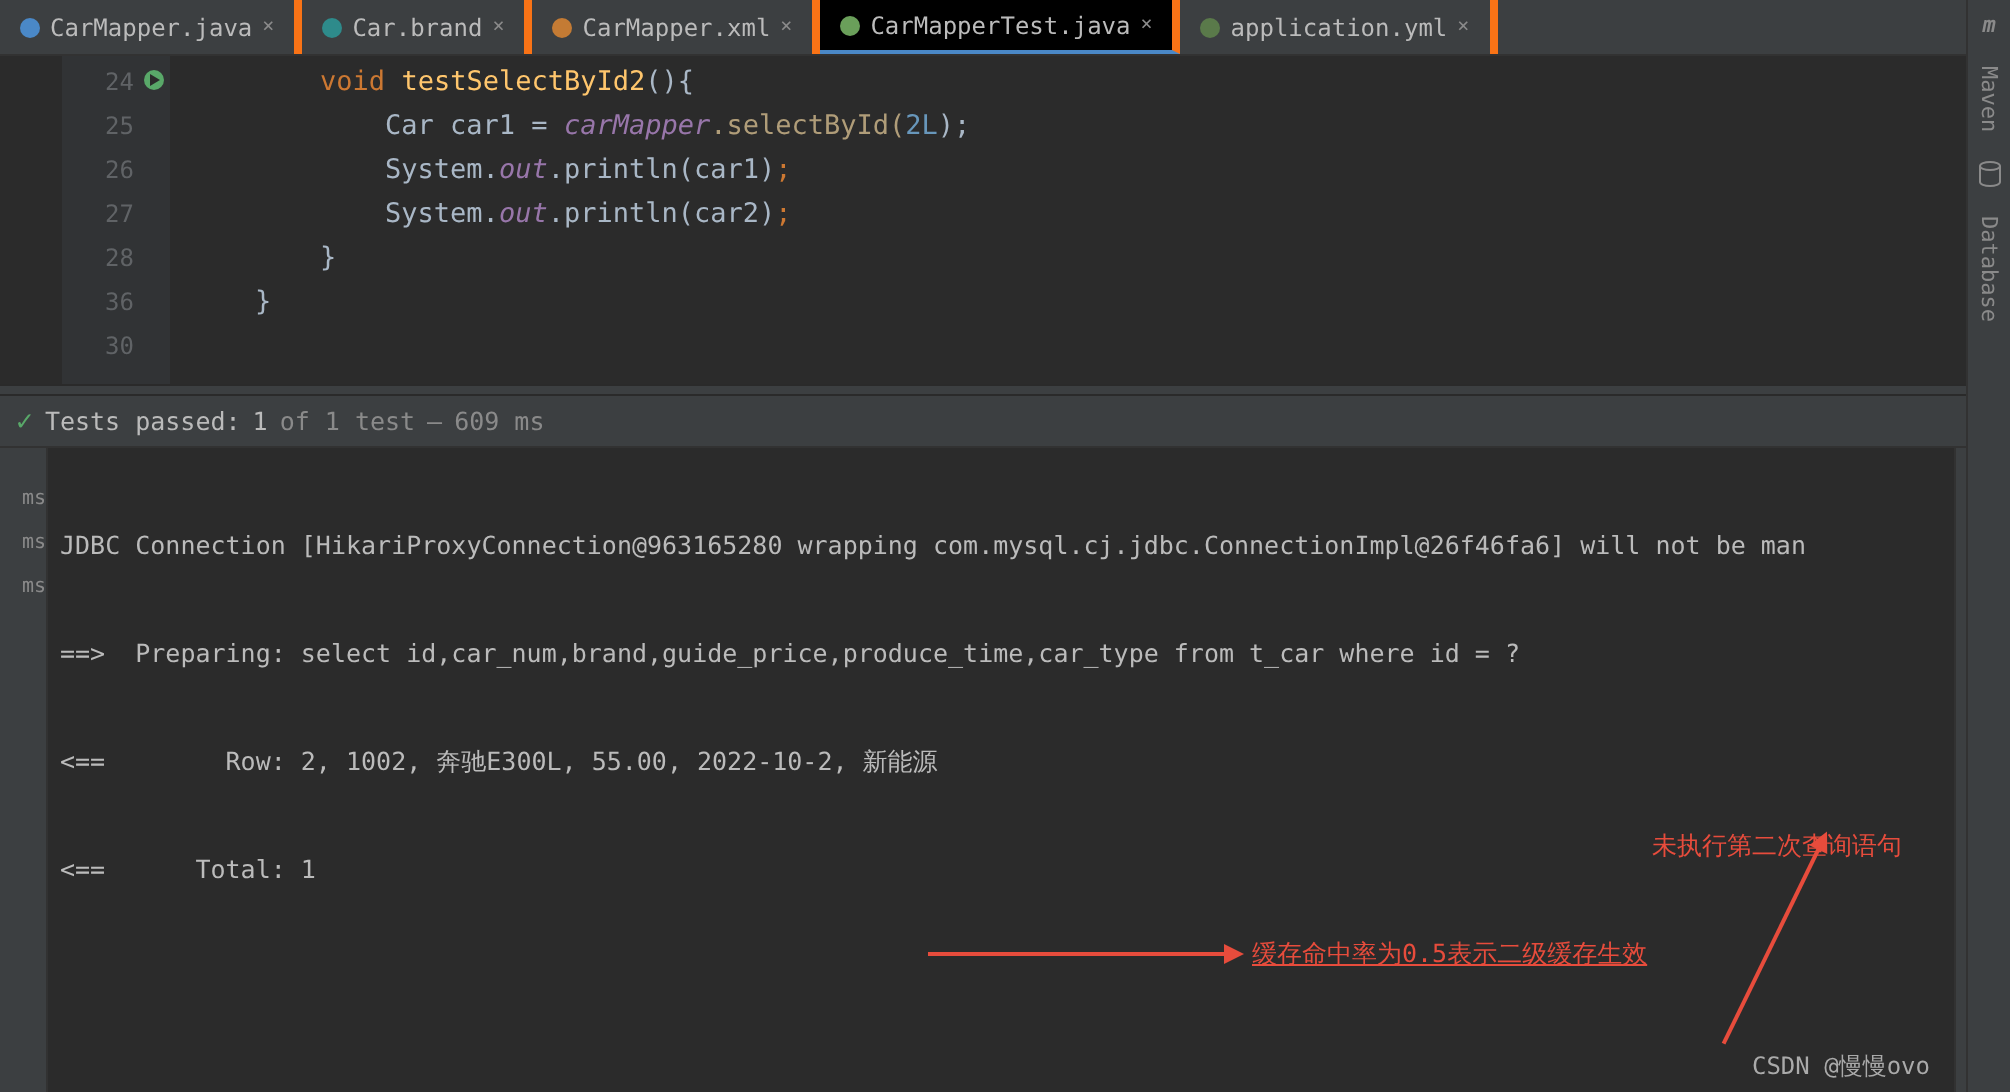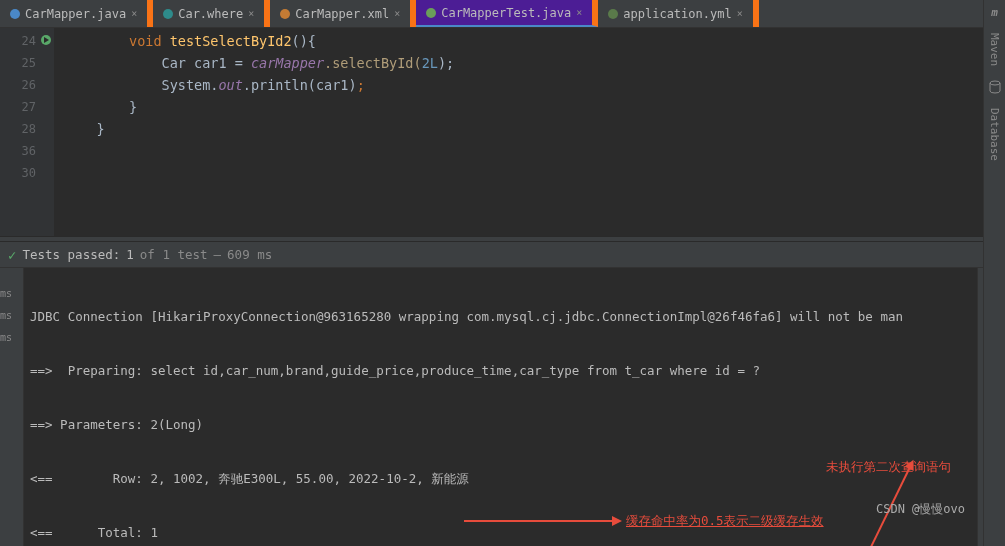--- a/index.html
+++ b/index.html
@@ -19,41 +19,42 @@
     height: 28px;
     border-bottom: 1px solid #323232;
     align-items: center;
   }
   .tab {
     display: flex;
     align-items: center;
     padding: 0 10px;
     height: 100%;
     gap: 5px;
-    border-right: 6px solid #f97316;
+    border-right: 4px solid #f97316;
     color: #bbbbbb;
     cursor: pointer;
     font-size: 12px;
   }
   .tab.active {
-    background: #4c1d95;
+    background: #000000;
     border-bottom: 2px solid #4a88c7;
   }
   .tab .close { color: #8a8a8a; font-size: 10px; }
   .icon-circle { width: 10px; height: 10px; border-radius: 50%; display: inline-block; }
   .ic-blue { background: #4a88c7; }
   .ic-teal { background: #2e8b8b; }
   .ic-orange { background: #c47b34; }
   .ic-green { background: #6a9f5a; }
   .ic-yml { background: #5a7a4a; }
   .code-area {
     display: flex;
-    height: 208px;
+    height: 164px;
     background: #2b2b2b;
     position: relative;
+    padding-left: 31px;
   }
   .gutter {
     width: 54px;
     background: #313335;
     text-align: right;
     color: #606366;
     padding-top: 2px;
     font-size: 12px;
     user-select: none;
   }
@@ -108,21 +109,21 @@
   .console-wrap { display: flex; }
   .left-strip {
     width: 24px;
     background: #3c3f41;
     border-right: 1px solid #323232;
     display: flex;
     flex-direction: column;
     padding-top: 20px;
     gap: 4px;
   }
-  .left-strip .si { height: 18px; font-size: 10px; text-align: left; color: #8a8a8a; cursor: pointer; }
+  .left-strip .si { height: 18px; font-size: 10px; text-align: right; color: #8a8a8a; cursor: pointer; }
   .console {
     flex: 1;
     background: #2b2b2b;
     color: #bbbbbb;
     font-size: 12.5px;
     padding: 4px 6px;
     line-height: 18px;
     white-space: pre;
     overflow: hidden;
     position: relative;
@@ -144,35 +145,35 @@
   .arrow-red { position: absolute; height: 2px; background: #e74c3c; }
   .arrow-red::after {
     content: ''; position: absolute; right: -8px; top: -4px;
     border-left: 10px solid #e74c3c;
     border-top: 5px solid transparent;
     border-bottom: 5px solid transparent;
   }
   .anno-1 { left: 440px; top: 252px; width: 150px; }
   .anno-2 { left: 776px; top: 198px; width: 110px; transform: rotate(-64deg); transform-origin: right center; }
   .arrow-red.anno-2::after { right: -8px; }
-  .watermark { position: absolute; right: 40px; bottom: 28px; color: #aaaaaa; font-size: 12px; }
+  .watermark { position: absolute; right: 40px; bottom: 4px; color: #aaaaaa; font-size: 12px; }
   .check-mark { position:absolute; right:8px; top:4px; color:#59a869; font-size:14px; }
 </style>
 </head>
 <body>
 
 <div class="tabs">
   <div class="tab">
     <span class="icon-circle ic-blue"></span>
     <span>CarMapper.java</span>
     <span class="close">×</span>
   </div>
   <div class="tab">
     <span class="icon-circle ic-teal"></span>
-    <span>Car.where</span>
+    <span>Car.brand</span>
     <span class="close">×</span>
   </div>
   <div class="tab">
     <span class="icon-circle ic-orange"></span>
     <span>CarMapper.xml</span>
     <span class="close">×</span>
   </div>
   <div class="tab active">
     <span class="icon-circle ic-green"></span>
     <span>CarMapperTest.java</span>
@@ -196,20 +197,21 @@
     <div class="ln">27</div>
     <div class="ln">28</div>
     <div class="ln">36</div>
     <div class="ln">30</div>
   </div>
   <div class="code">
     <span class="check-mark">✓</span>
     <div class="line">        <span class="kw">void</span> <span class="fn">testSelectById2</span><span class="paren">(){</span></div>
     <div class="line"><span>            Car car1 = </span><span class="field">carMapper</span><span class="call">.selectById(</span><span class="num">2L</span><span class="paren">);</span></div>
     <div class="line"><span>            System.</span><span class="field">out</span><span>.println(car1)</span><span class="semi">;</span></div>
+    <div class="line"><span>            System.</span><span class="field">out</span><span>.println(car2)</span><span class="semi">;</span></div>
     <div class="line">        }</div>
     <div class="line">    }</div>
   </div>
 </div>
 
 <div class="right-sidebar">
   <span style="font-style:italic;font-weight:bold">m</span>
   <span class="vtext">Maven</span>
   <svg class="ric" viewBox="0 0 14 14">
       <ellipse cx="7" cy="3" rx="5" ry="2" fill="none" stroke="#8a8a8a"></ellipse>
@@ -231,21 +233,20 @@
 
 <div class="console-wrap">
   <div class="left-strip">
     <div class="si">ms</div>
     <div class="si">ms</div>
     <div class="si">ms</div>
   </div>
   <div class="console">
     <div class="cl">JDBC Connection [HikariProxyConnection@963165280 wrapping com.mysql.cj.jdbc.ConnectionImpl@26f46fa6] will not be man</div>
     <div class="cl">==&gt;  Preparing: select id,car_num,brand,guide_price,produce_time,car_type from t_car where id = ?</div>
-    <div class="cl">==&gt; Parameters: 2(Long)</div>
     <div class="cl">&lt;==        Row: 2, 1002, 奔驰E300L, 55.00, 2022-10-2, 新能源</div>
     <div class="cl">&lt;==      Total: 1</div>
     
     
     
     
     
     
     
     

